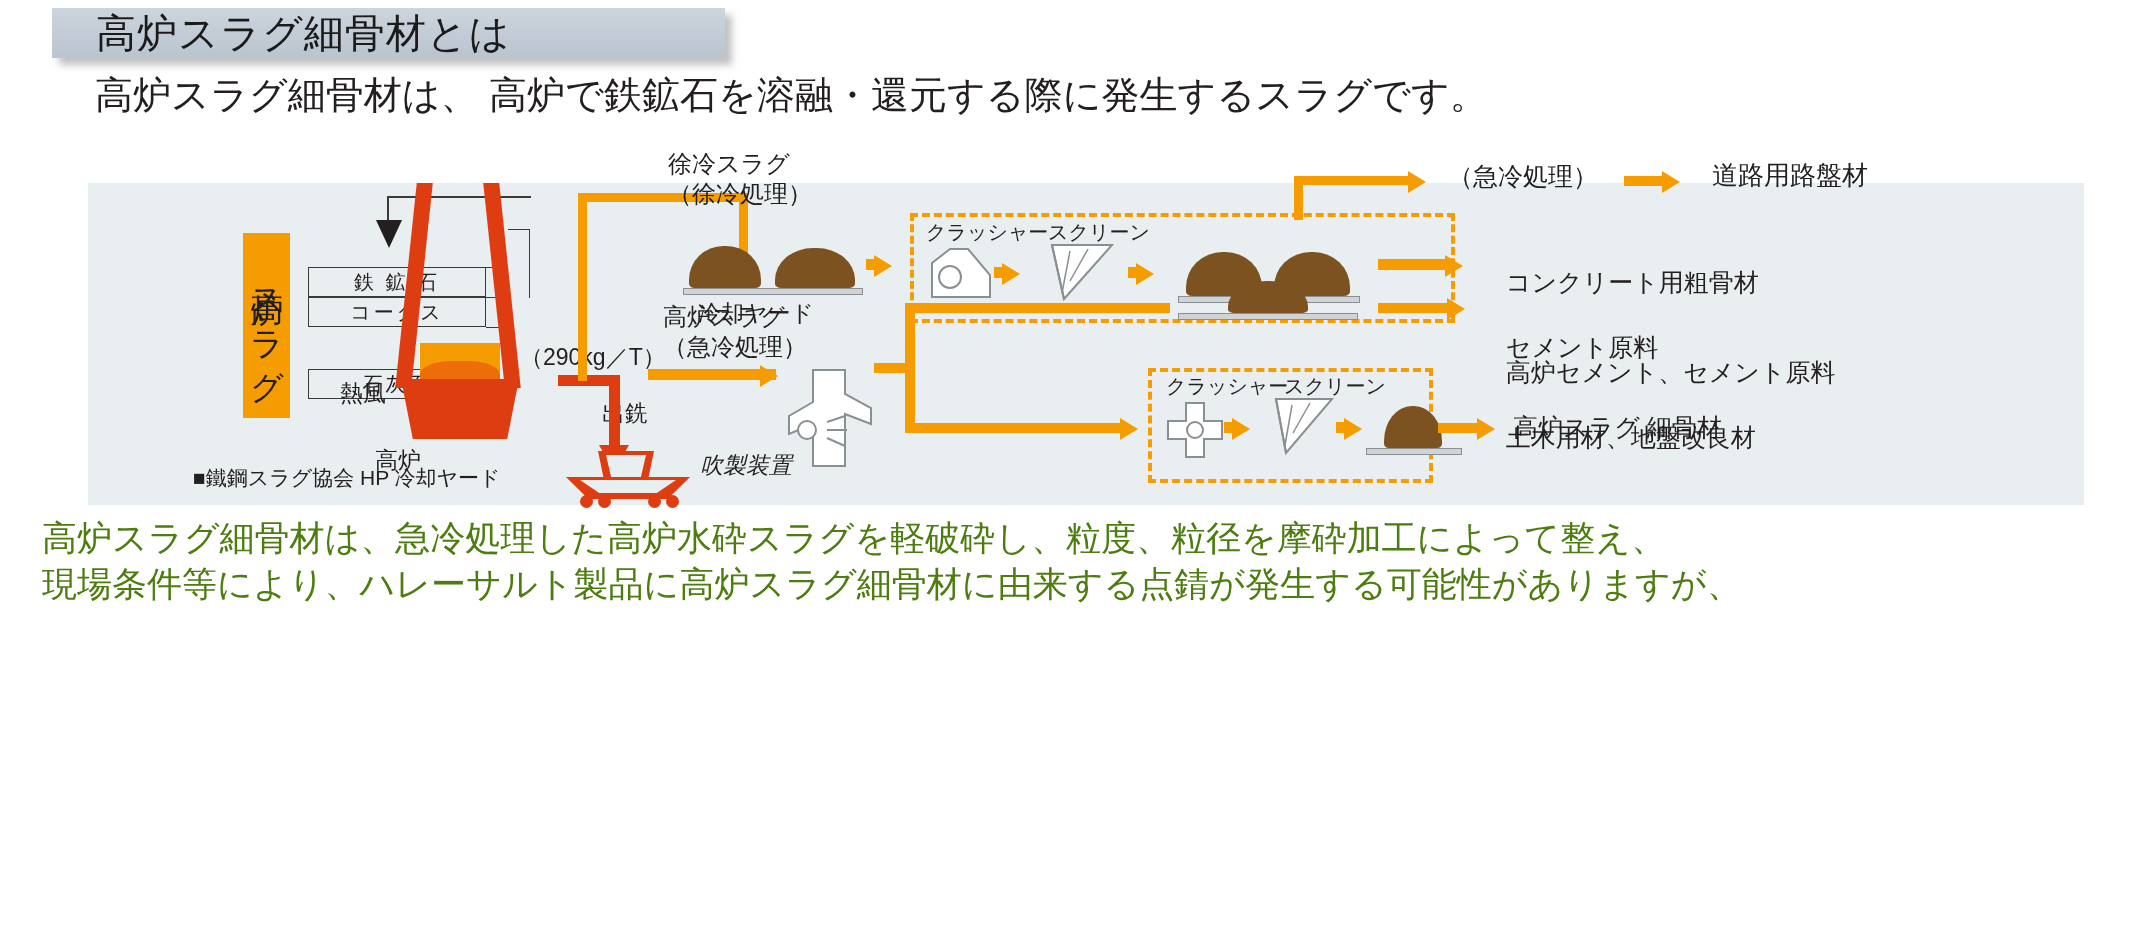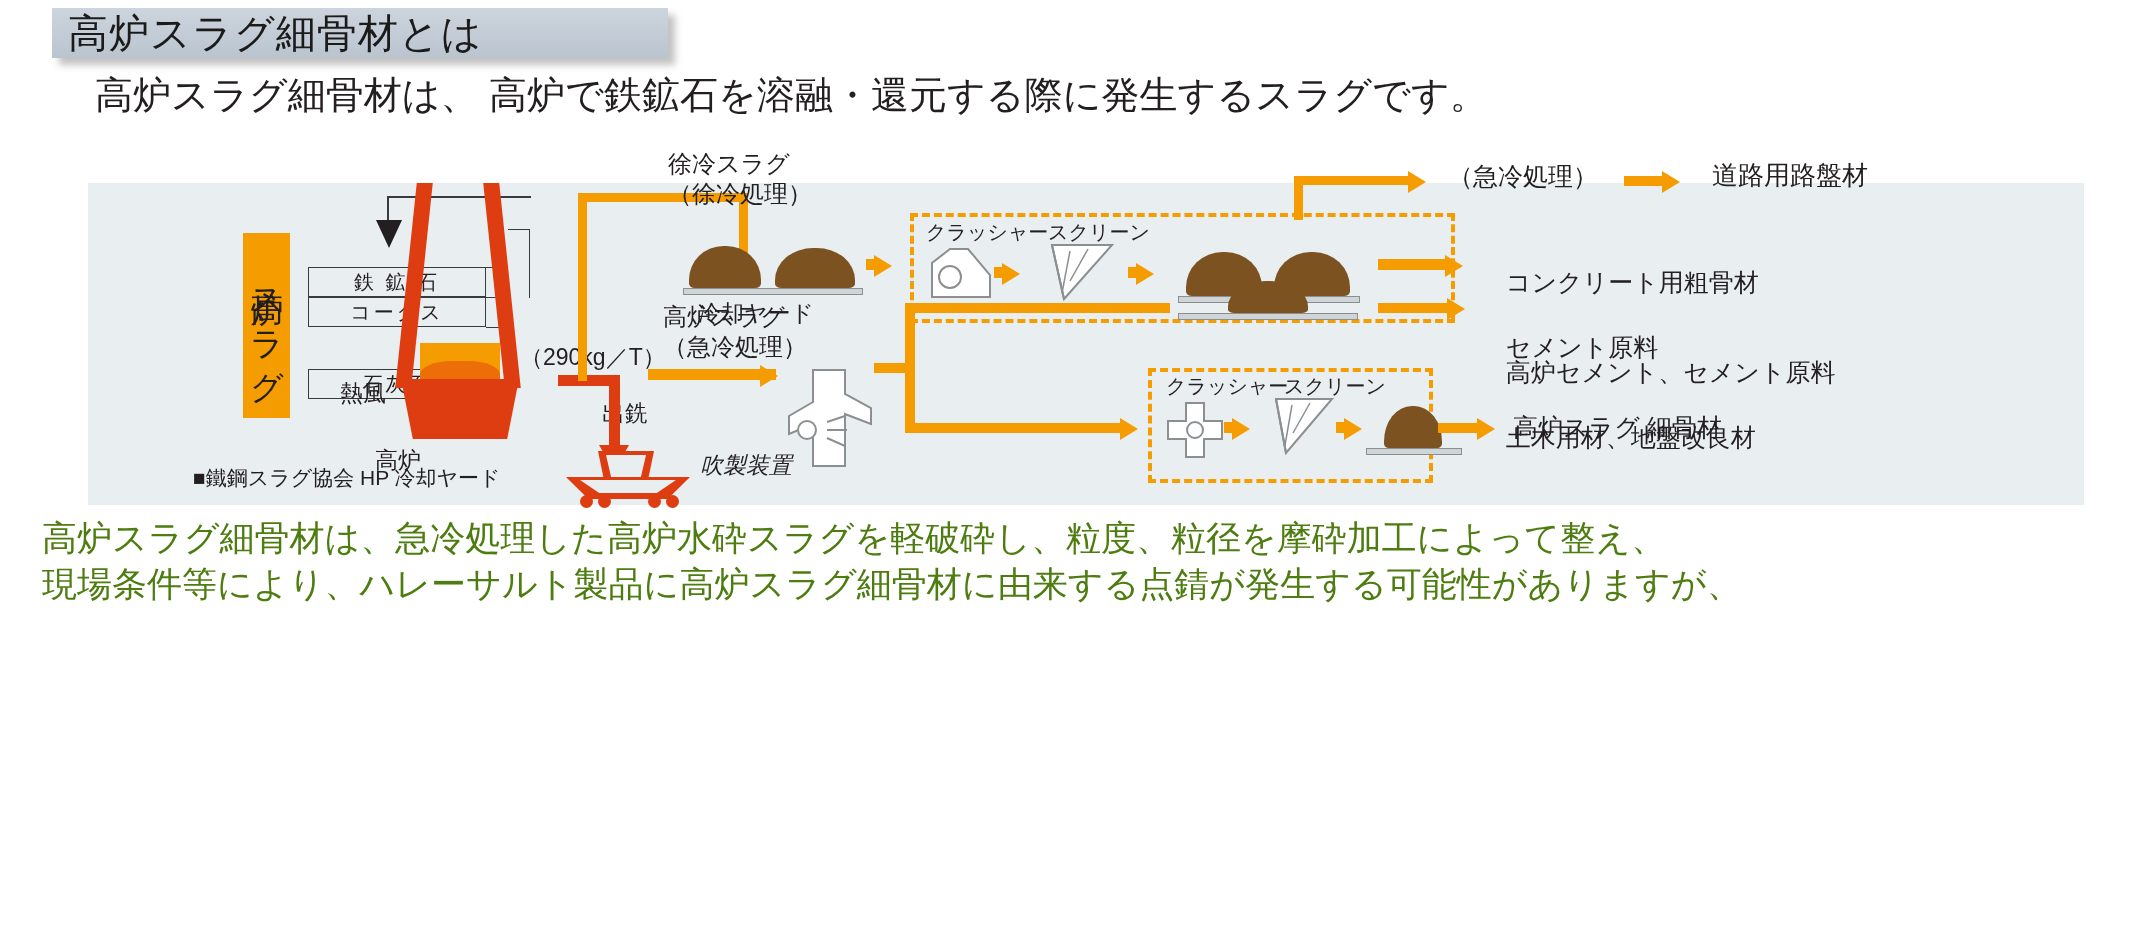--- a/index.html
+++ b/index.html
@@ -9,24 +9,24 @@
     background:#ffffff;
     font-family:"Liberation Sans", sans-serif;
     color:#231f20;
     position:relative;
     overflow:hidden;
   }
 
   
   #title-bar{
     position:absolute; left:52px; top:8px;
-    width:616px; height:50px;
+    width:673px; height:50px;
     background:linear-gradient(180deg,#ccd5dd 0%, #c3ccd6 55%, #b9c4cf 100%);
     box-shadow:7px 7px 7px rgba(120,120,120,.45);
-    display:flex; align-items:center;
+    display:flex; align-items:center;padding-left:28px;
   }
   #title-bar span{
     font-size:40px; font-weight:400; letter-spacing:1px;
     padding-left:16px; color:#1b1b1b;
   }
 
   #subtitle{
     position:absolute; left:95px; top:70px;
     font-size:38px; letter-spacing:0px; white-space:nowrap;
     color:#231f20;

